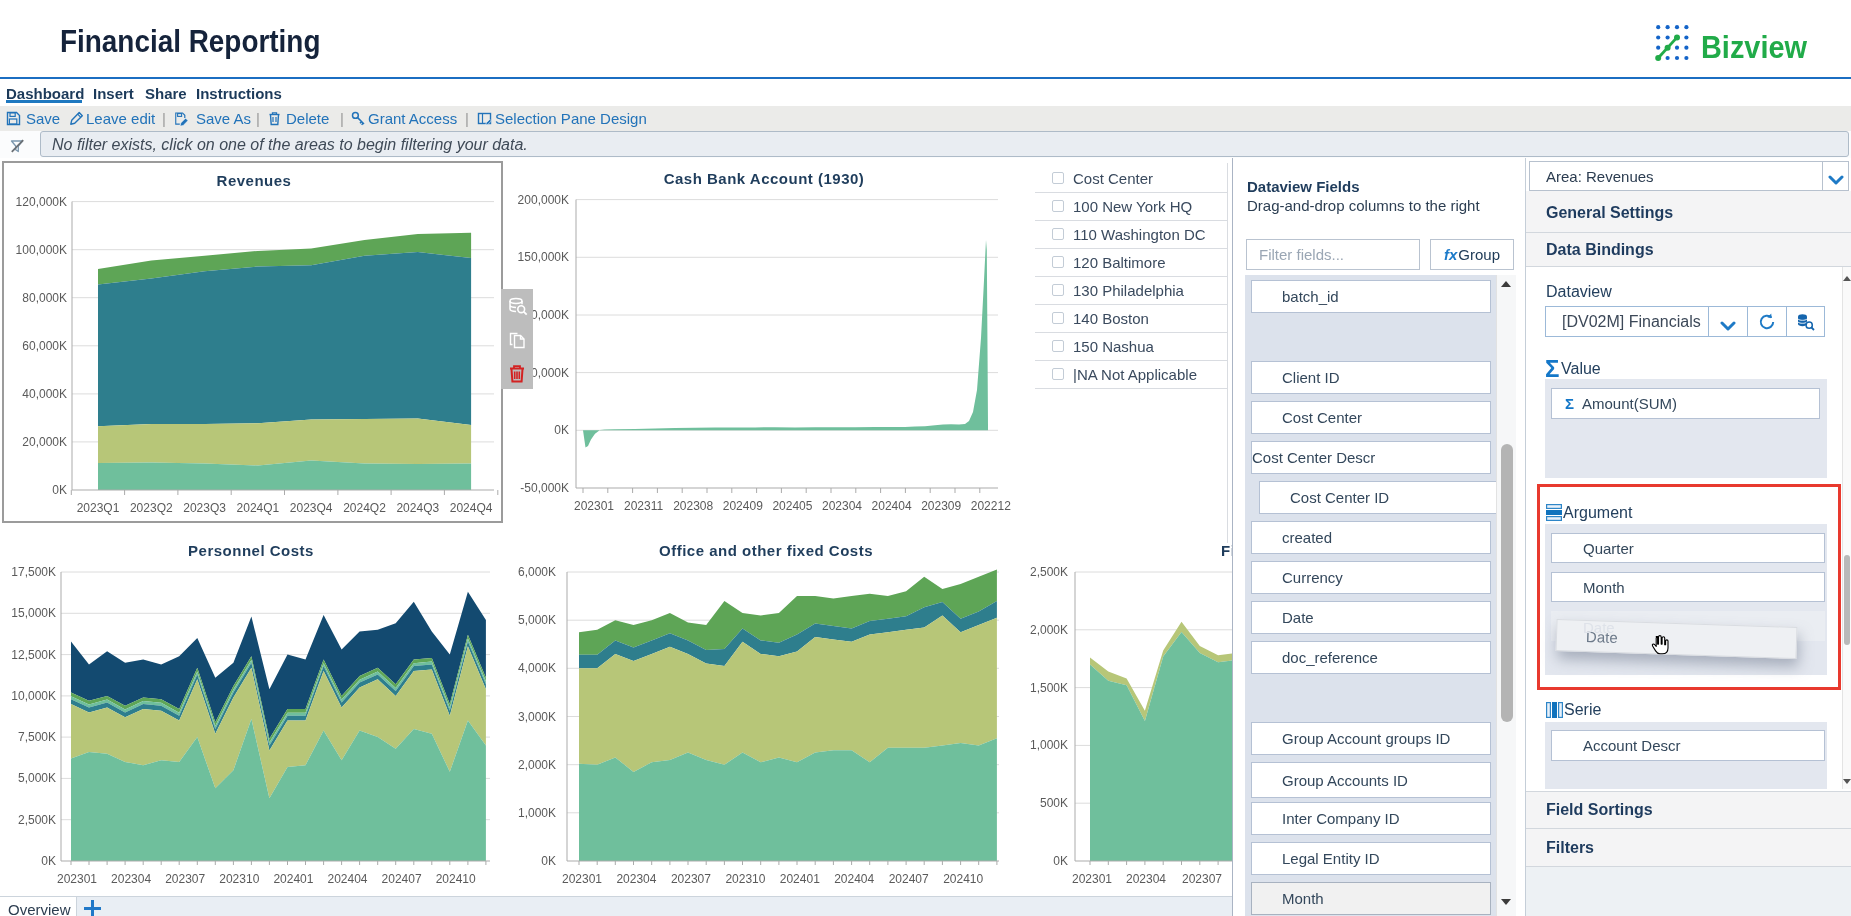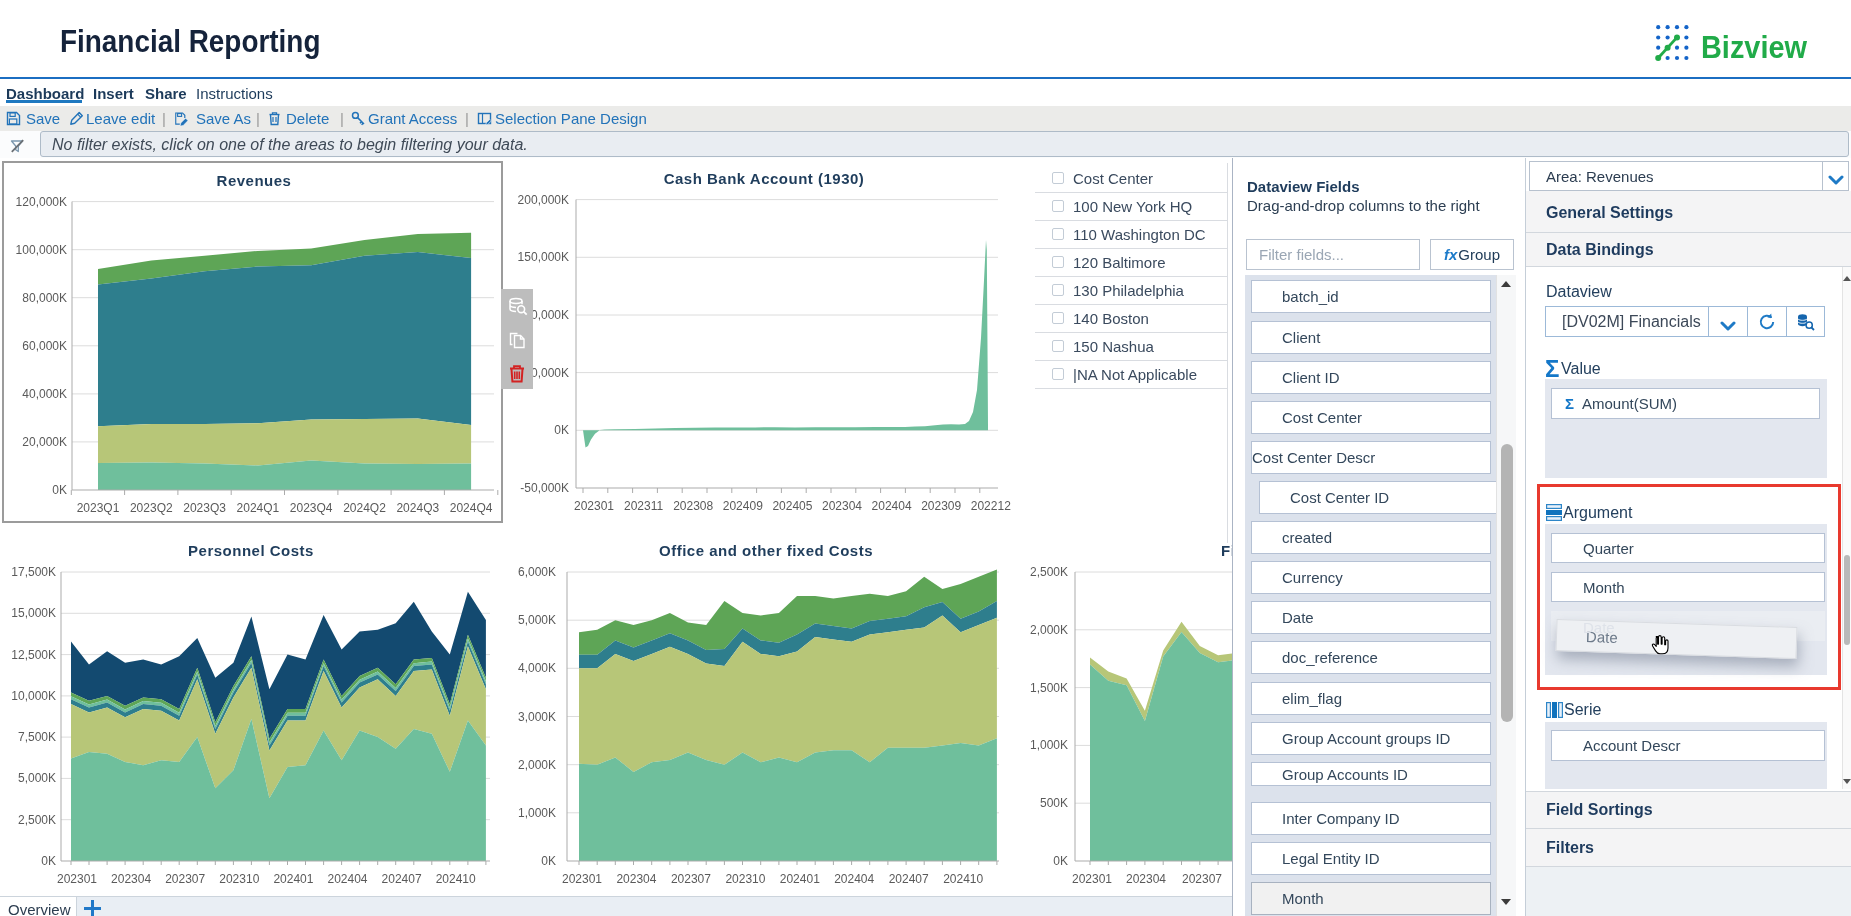--- a/index.html
+++ b/index.html
@@ -30,21 +30,21 @@
 <line x1="3.2" y1="36" x2="22" y2="15.4" stroke="#21ab49" stroke-width="2.8"></line>
 <circle cx="3.2" cy="36" r="3" fill="#21ab49"></circle>
 <circle cx="12.6" cy="25.7" r="3" fill="#21ab49"></circle>
 <circle cx="22" cy="15.4" r="3" fill="#21ab49"></circle>
 <text x="46" y="36" font-family="Liberation Sans, sans-serif" font-size="32" font-weight="bold" fill="#21ab49" textLength="106" lengthAdjust="spacingAndGlyphs">Bizview</text>
 </svg>
 <div class="abs" style="left:0;top:77px;width:1851px;height:2px;background:#1b6ec2"></div>
 <div class="abs" style="left:6px;top:85px;font-size:15px;font-weight:bold;color:#1c3a5a">Dashboard</div>
 <div class="abs" style="left:93px;top:85px;font-size:15px;font-weight:bold;color:#1c3a5a">Insert</div>
 <div class="abs" style="left:145px;top:85px;font-size:15px;font-weight:bold;color:#1c3a5a">Share</div>
-<div class="abs" style="left:196px;top:85px;font-size:15px;font-weight:normal;color:#1c3a5a">Instructions</div>
+<div class="abs" style="left:196px;top:85px;font-size:15px;font-weight:bold;color:#1c3a5a">Instructions</div>
 <div class="abs" style="left:6px;top:100px;width:76px;height:3px;background:#1e78c0"></div>
 <div class="abs" style="left:0;top:106px;width:1851px;height:25px;background:#ebebe9"></div>
 <svg class="abs" style="left:6px;top:111px" width="15" height="15" viewBox="0 0 15 15">
       <path d="M1.5 1.5 h9 l3 3 v9 h-12 z" fill="none" stroke="#2273b9" stroke-width="1.4"></path>
 <rect x="4" y="1.8" width="5.2" height="3.6" fill="none" stroke="#2273b9" stroke-width="1.2"></rect>
 <rect x="3.4" y="8" width="7.4" height="5" fill="none" stroke="#2273b9" stroke-width="1.2"></rect>
     </svg>
 <div class="abs" style="left:26px;top:110px;font-size:15px;color:#2273b9">Save</div>
 <svg class="abs" style="left:69px;top:111px" width="15" height="15" viewBox="0 0 15 15">
       <path d="M10.2 1.6 l3.1 3.1 -7.6 7.6 -3.9 0.9 0.9 -3.9 z" fill="none" stroke="#2273b9" stroke-width="1.4" stroke-linejoin="round"></path>
@@ -371,32 +371,30 @@
 <div class="abs" style="left:1247px;top:178px;font-size:15px;font-weight:bold;color:#1f3c5c">Dataview Fields</div>
 <div class="abs" style="left:1247px;top:197px;font-size:15px;color:#2c3e52">Drag-and-drop columns to the right</div>
 <div class="abs" style="left:1246px;top:239px;width:174px;height:31px;background:#fff;border:1px solid #b9c3d0"></div>
 <div class="abs" style="left:1259px;top:246px;font-size:15px;color:#9aa6b4">Filter fields...</div>
 <div class="abs" style="left:1430px;top:239px;width:84px;height:31px;background:#fff;border:1px solid #b9c3d0;display:flex;align-items:center;justify-content:center;gap:1px">
       <span style="font-style:italic;font-weight:bold;color:#1c7ac9;font-size:15px">fx</span>
       <span style="font-size:15px;color:#203c58">Group</span>
     </div>
 <div class="abs" style="left:1245px;top:275px;width:271px;height:641px;background:#dce2ec"></div>
 <div class="chip" style="left:1251px;top:280px;width:240px;height:33px;padding-left:30px;">batch_id</div>
-<div class="chip" style="left:1251px;top:321px;width:240px;height:33px;padding-left:30px;">Client</div>
 <div class="chip" style="left:1251px;top:361px;width:240px;height:33px;padding-left:30px;">Client ID</div>
 <div class="chip" style="left:1251px;top:401px;width:240px;height:33px;padding-left:30px;">Cost Center</div>
 <div class="chip" style="left:1251px;top:441px;width:240px;height:33px;">Cost Center Descr</div>
 <div class="chip" style="left:1251px;top:481px;width:240px;height:33px;padding-left:30px;margin-left:8px;">Cost Center ID</div>
 <div class="chip" style="left:1251px;top:521px;width:240px;height:33px;padding-left:30px;">created</div>
 <div class="chip" style="left:1251px;top:561px;width:240px;height:33px;padding-left:30px;">Currency</div>
 <div class="chip" style="left:1251px;top:601px;width:240px;height:33px;padding-left:30px;">Date</div>
 <div class="chip" style="left:1251px;top:641px;width:240px;height:33px;padding-left:30px;">doc_reference</div>
-<div class="chip" style="left:1251px;top:682px;width:240px;height:33px;padding-left:30px;">elim_flag</div>
 <div class="chip" style="left:1251px;top:722px;width:240px;height:33px;padding-left:30px;">Group Account groups ID</div>
-<div class="chip" style="left:1251px;top:762px;width:240px;height:24px;padding-left:30px;">Group Accounts ID</div>
+<div class="chip" style="left:1251px;top:762px;width:240px;height:36px;padding-left:30px;">Group Accounts ID</div>
 <div class="chip" style="left:1251px;top:802px;width:240px;height:33px;padding-left:30px;text-align:center;">Inter Company ID</div>
 <div class="chip" style="left:1251px;top:842px;width:240px;height:33px;padding-left:30px;">Legal Entity ID</div>
 <div class="chip" style="left:1251px;top:882px;width:240px;height:33px;padding-left:30px;background:#f1f1f1;border-color:#a8b2c0;">Month</div>
 <div class="abs" style="left:1496px;top:275px;width:20px;height:641px;background:#f6f7f8;border-left:1px solid #e2e2e2"></div>
 <div class="abs" style="left:1501px;top:281px;width:0;height:0;border-left:5px solid transparent;border-right:5px solid transparent;border-bottom:6px solid #3c3c3c"></div>
 <div class="abs" style="left:1501px;top:899px;width:0;height:0;border-left:5px solid transparent;border-right:5px solid transparent;border-top:6px solid #3c3c3c"></div>
 <div class="abs" style="left:1501px;top:444px;width:12px;height:278px;background:#b4b4b4;border-radius:6px"></div>
 <div class="abs" style="left:1525px;top:158px;width:326px;height:758px;background:#fff;border-left:1px solid #c5ced8"></div>
 <div class="abs" style="left:1529px;top:161px;width:320px;height:30px;background:#fff;border:1px solid #b7c1ce"></div>
 <div class="abs" style="left:1546px;top:168px;font-size:15px;color:#2b3c50">Area: Revenues</div>

